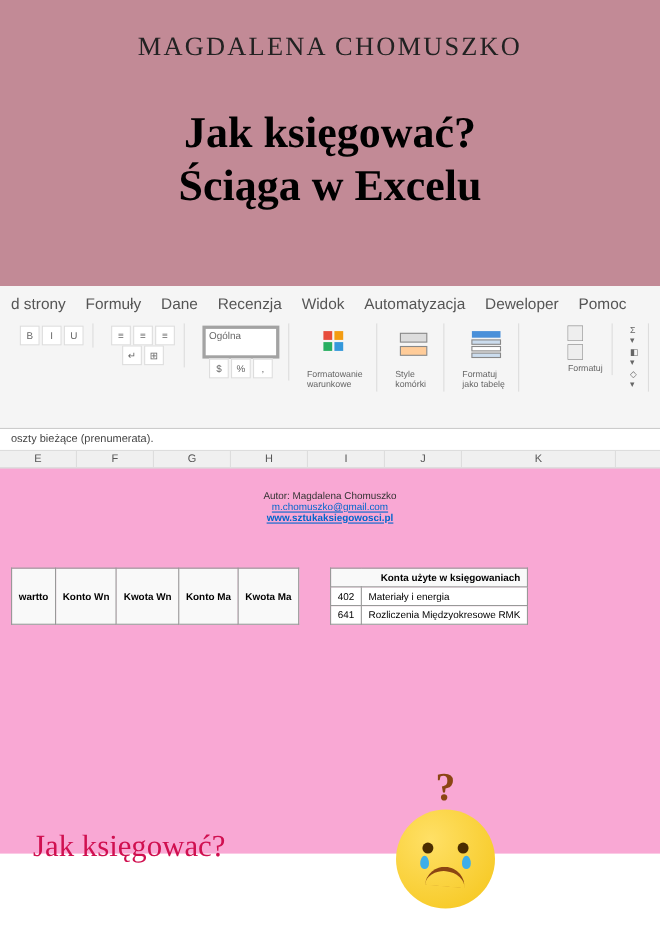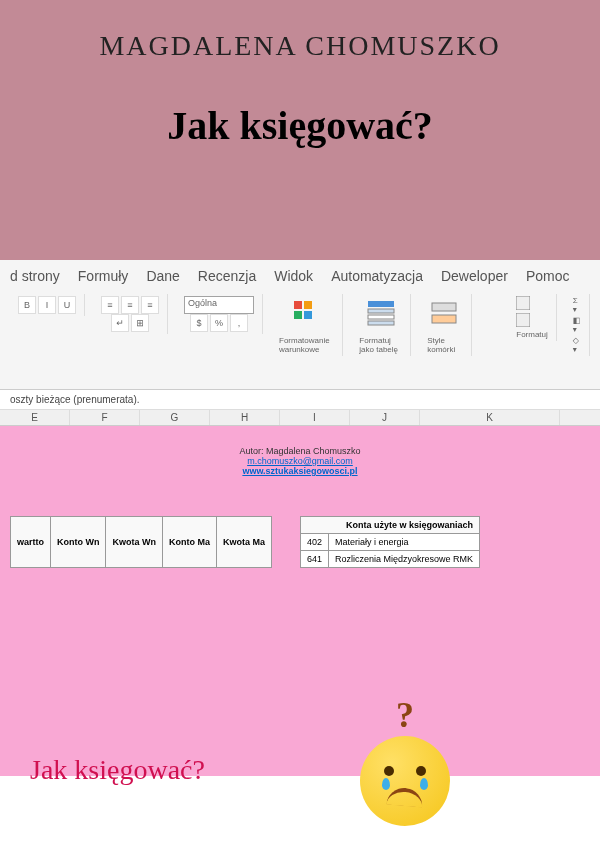--- a/index.html
+++ b/index.html
@@ -12,21 +12,21 @@
       position: relative;
     }
     .header {
       background: #c28a96;
       height: 260px;
       padding: 30px 20px;
       text-align: center;
     }
     .author {
       font-family: Georgia, serif;
-      font-size: 28px;
+      font-size: 24px;
       letter-spacing: 2px;
       color: #222;
       margin-bottom: 40px;
       font-weight: normal;
     }
     .title {
       font-family: Georgia, serif;
       font-size: 40px;
       font-weight: bold;
       color: #000;
@@ -71,22 +71,22 @@
       justify-content: center;
     }
     .font-controls {
       display: flex;
       flex-direction: column;
       gap: 2px;
       font-size: 10px;
     }
     .font-select {
       width: 70px;
-      height: 18px;
-      border: 1px solid #a3a3a3;
+      height: 30px;
+      border: 3px solid #a3a3a3;
       background: #fff;
       font-size: 9px;
       padding: 1px 3px;
     }
     .btn-row {
       display: flex;
       gap: 2px;
     }
     .small-btn {
       width: 18px;
@@ -215,20 +215,21 @@
       transform: translateX(-50%) rotate(185deg);
     }
   </style>
 </head>
 <body>
 
 <div class="header">
   <div class="author">MAGDALENA CHOMUSZKO</div>
   <div class="title">
     <span>Jak księgować?</span><br>
+    <span>Ściąga w Excelu</span>
   </div>
 </div>
 
 <div class="excel-ribbon">
   <div class="ribbon-tabs">
     <span>d strony</span>
     <span>Formuły</span>
     <span>Dane</span>
     <span>Recenzja</span>
     <span>Widok</span>
@@ -272,36 +273,36 @@
             <rect x="12" y="2" width="8" height="8" fill="#f39c12"></rect>
             <rect x="2" y="12" width="8" height="8" fill="#27ae60"></rect>
             <rect x="12" y="12" width="8" height="8" fill="#3498db"></rect>
           </svg>
       </div>
       <span>Formatowanie warunkowe</span>
     </div>
     <div class="ribbon-group">
       <div class="ribbon-icon">
         <svg width="30" height="30">
+            <rect x="2" y="4" width="24" height="8" fill="#ddd" stroke="#888"></rect>
+            <rect x="2" y="16" width="24" height="8" fill="#fc9" stroke="#888"></rect>
+          </svg>
+      </div>
+      <span>Style komórki</span>
+    </div>
+    <div class="ribbon-group">
+      <div class="ribbon-icon">
+        <svg width="30" height="30">
             <rect x="2" y="2" width="26" height="6" fill="#4a90d9"></rect>
             <rect x="2" y="10" width="26" height="4" fill="#cde" stroke="#888"></rect>
             <rect x="2" y="16" width="26" height="4" fill="#fff" stroke="#888"></rect>
             <rect x="2" y="22" width="26" height="4" fill="#cde" stroke="#888"></rect>
           </svg>
       </div>
       <span>Formatuj jako tabelę</span>
-    </div>
-    <div class="ribbon-group">
-      <div class="ribbon-icon">
-        <svg width="30" height="30">
-            <rect x="2" y="4" width="24" height="8" fill="#ddd" stroke="#888"></rect>
-            <rect x="2" y="16" width="24" height="8" fill="#fc9" stroke="#888"></rect>
-          </svg>
-      </div>
-      <span>Style komórki</span>
     </div>
     <div class="ribbon-group">
       <div class="btn-row" style="flex-direction:column;gap:3px;margin-left:28px;">
         <div style="display:flex;align-items:center;gap:3px;">
           <svg width="14" height="14">
               <rect width="14" height="14" fill="#eee" stroke="#888"></rect>
             </svg>
         </div>
         <div style="display:flex;align-items:center;gap:3px;">
           <svg width="14" height="14">

